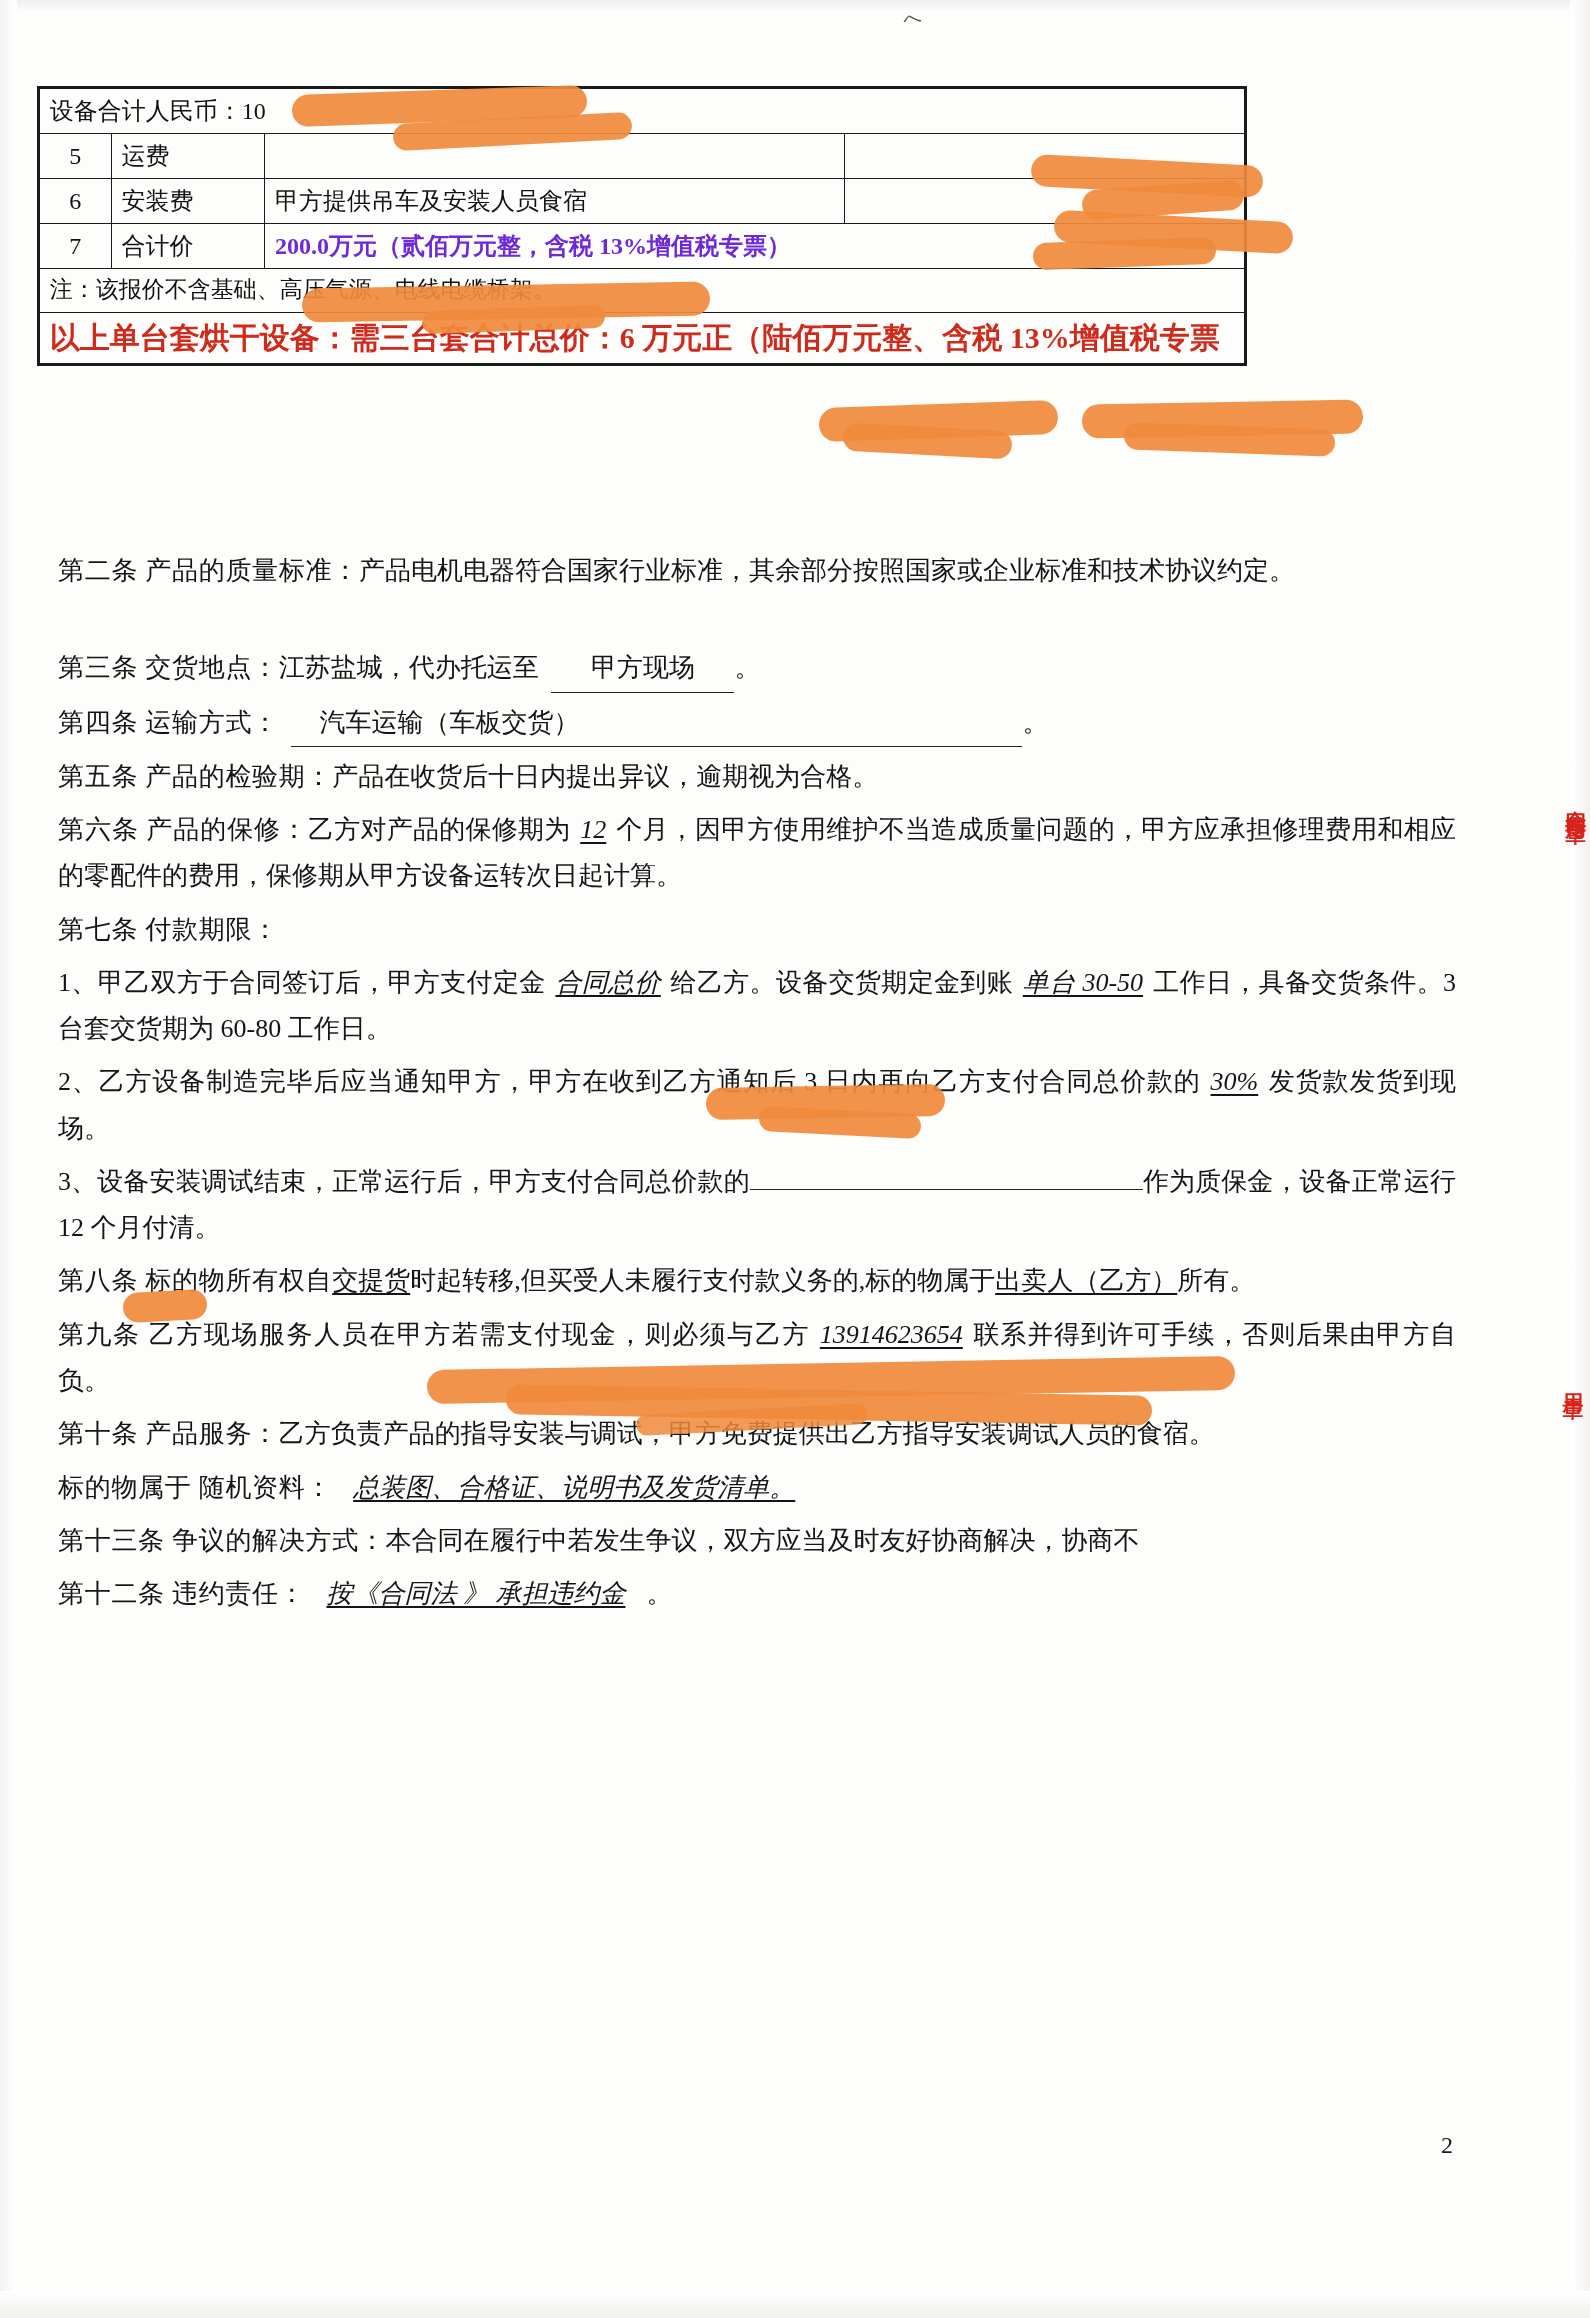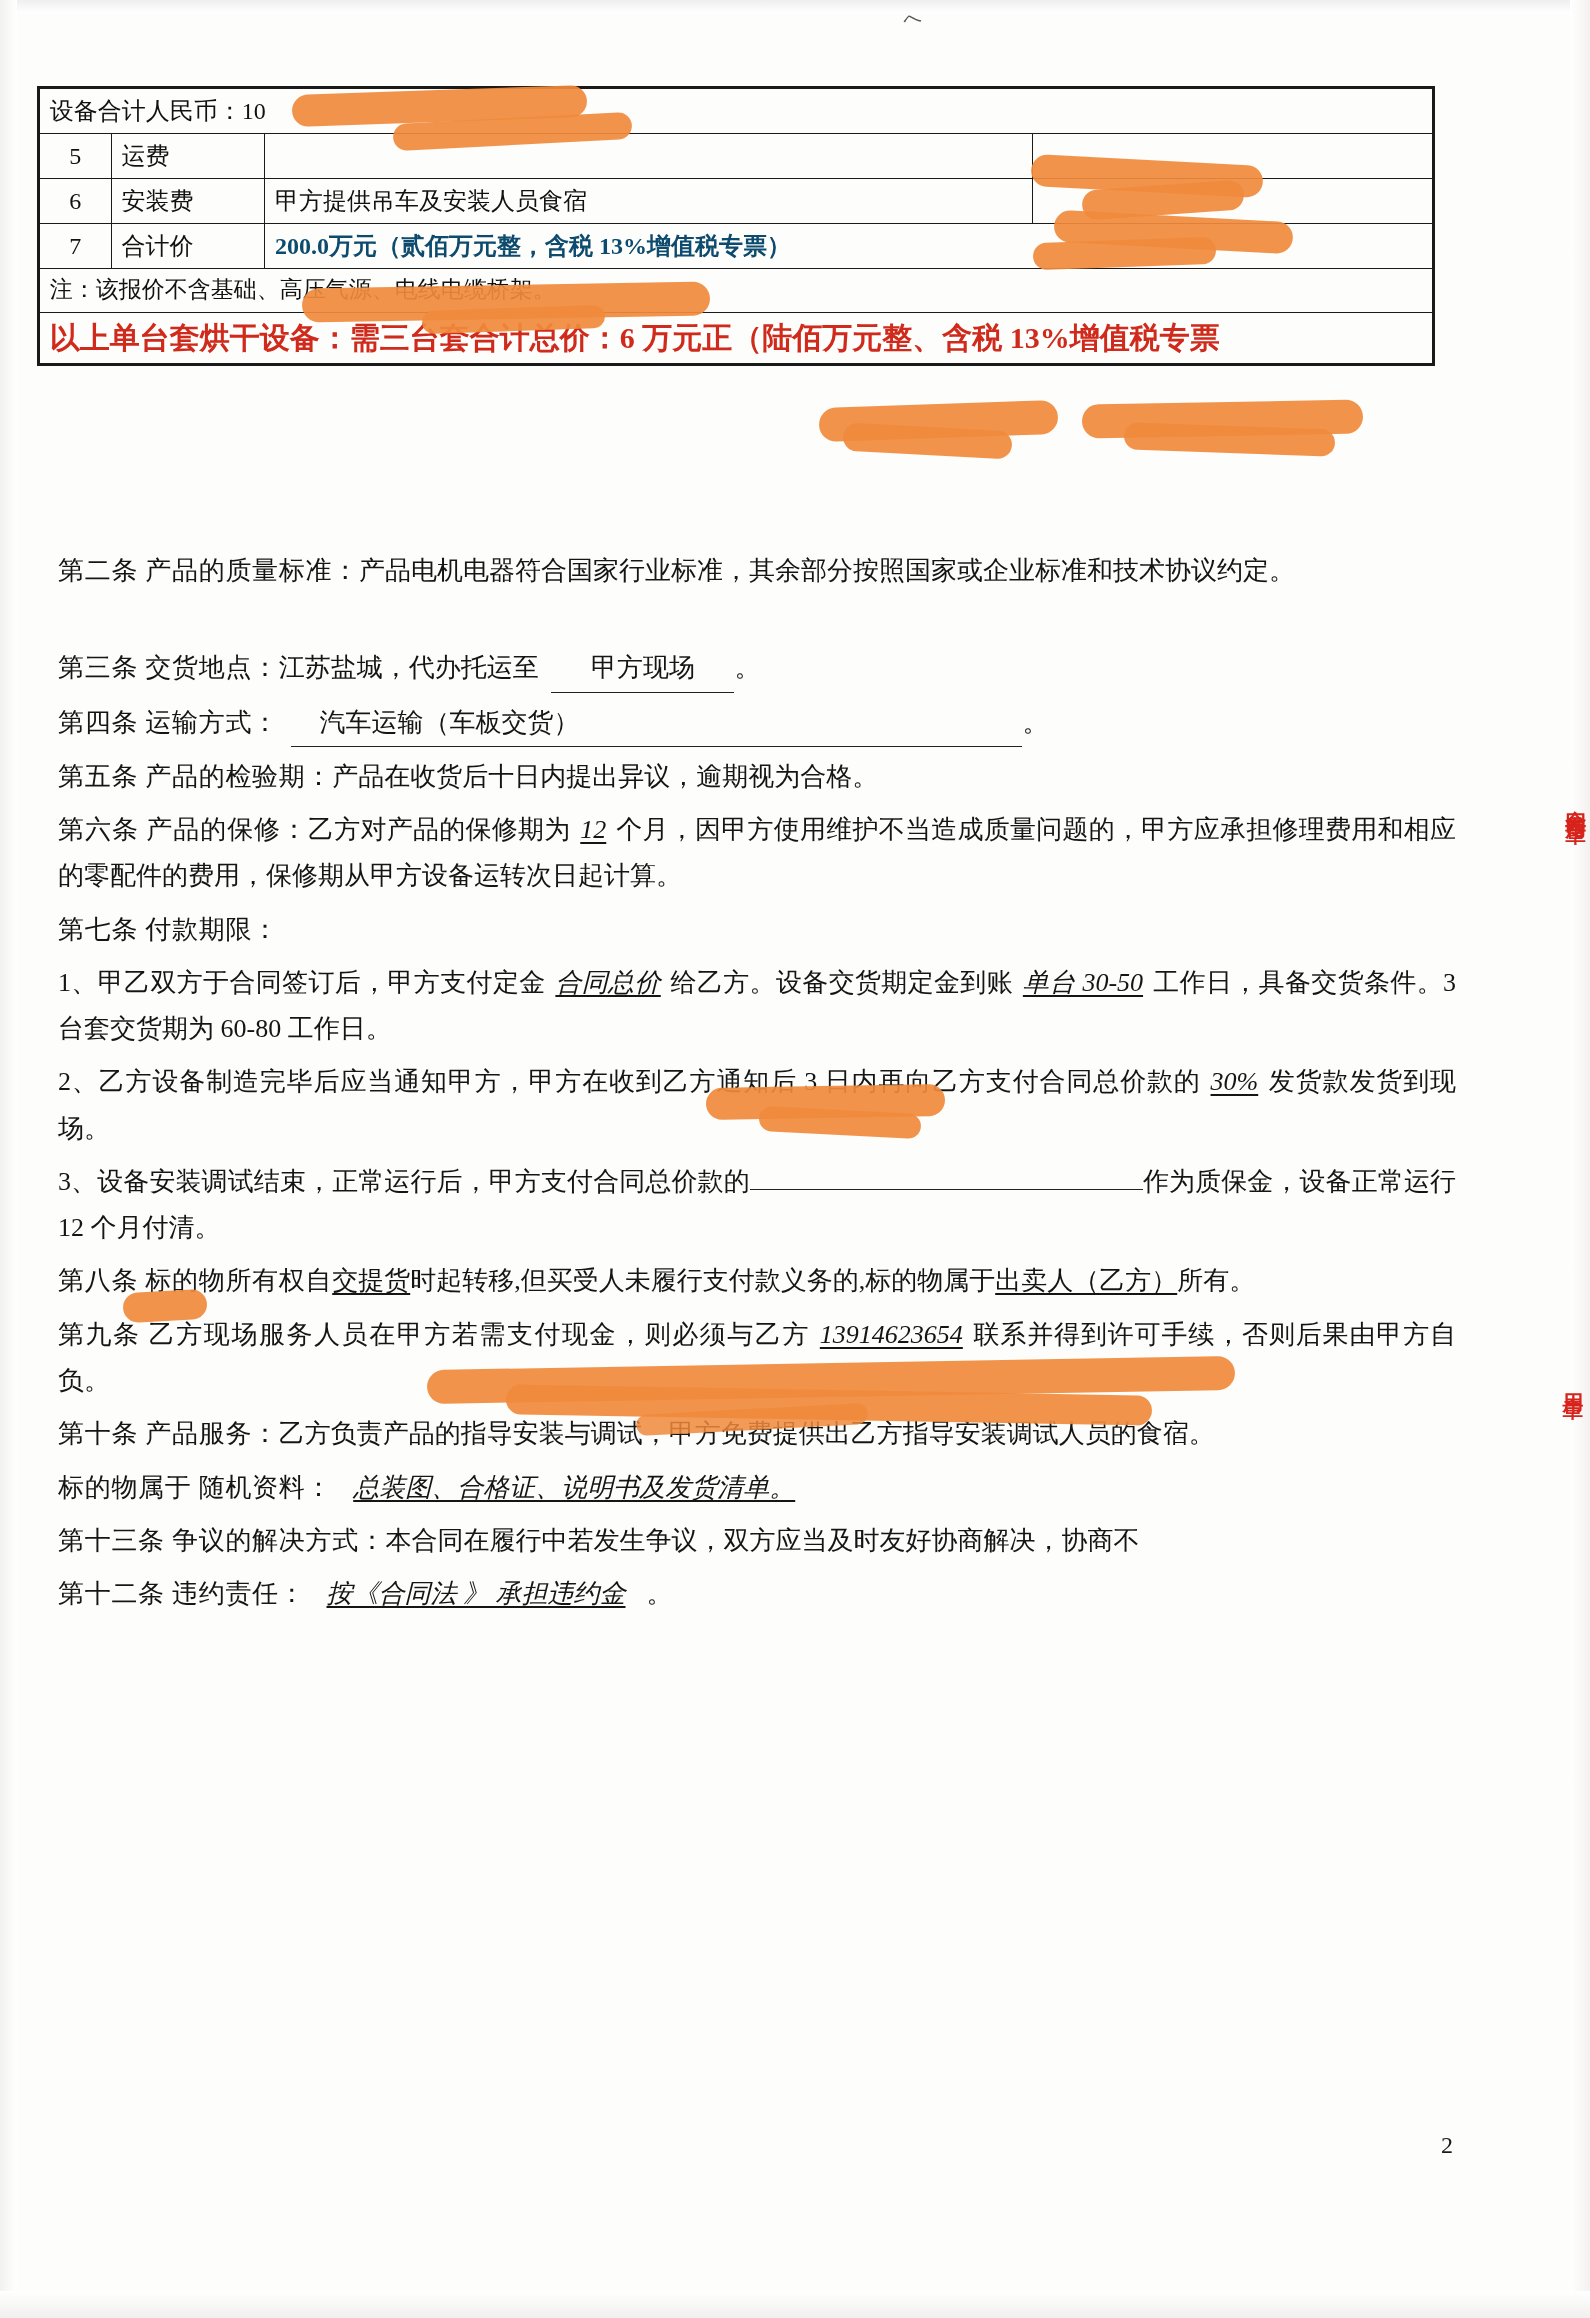--- a/index.html
+++ b/index.html
@@ -47,42 +47,42 @@
     font-size: 18px;
     color: #555;
     transform: rotate(-10deg);
   }
 
   
   .tbl-wrap {
     position: absolute;
     left: 37px;
     top: 86px;
-    width: 1398px;
+    width: 1210px;
     border: 2.1px solid #1a1a1a;
     box-sizing: border-box;
   }
   .tbl {
     width: 100%;
     border-collapse: collapse;
     font-size: 24px;
   }
   .tbl td {
     border: 1.4px solid #1a1a1a;
     padding: 7px 9.8px;
     vertical-align: middle;
     line-height: 1.25;
     font-family: "Liberation Serif", "DejaVu Serif", serif;
   }
   .c-no   { width: 51px;  text-align: center; }
   .c-item { width: 133px; }
   .c-desc { }
   .c-val  { width: 379px; }
   .red {
-    color: #0c4a6e;
+    color: #6d28d9;
     font-weight: bold;
   }
   .note-row td {
     font-size: 23px;
   }
   .total-red-row td {
     color: #cf2a1b;
     font-weight: bold;
     font-size: 30px;
     line-height: 1.3;

